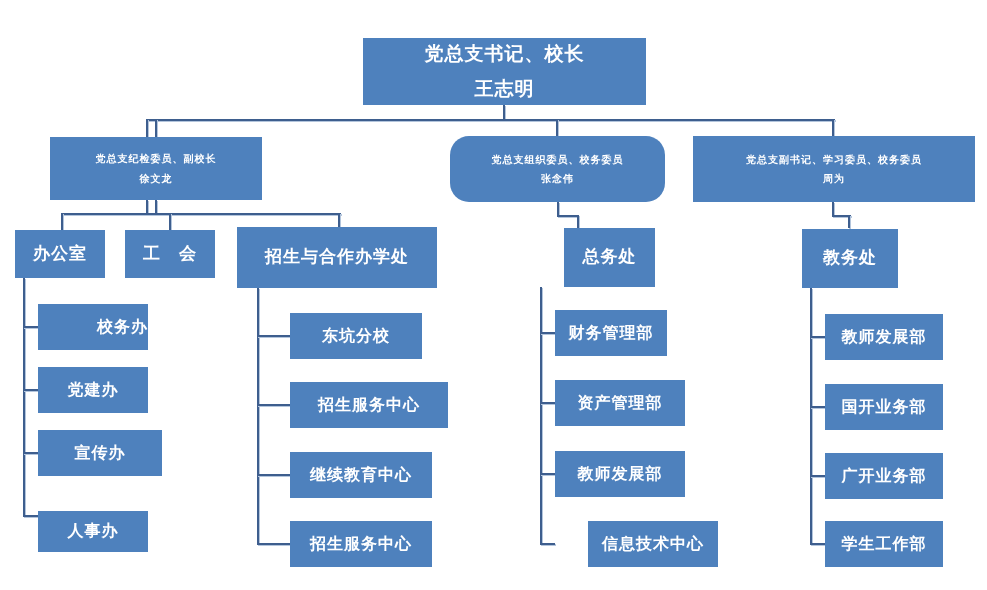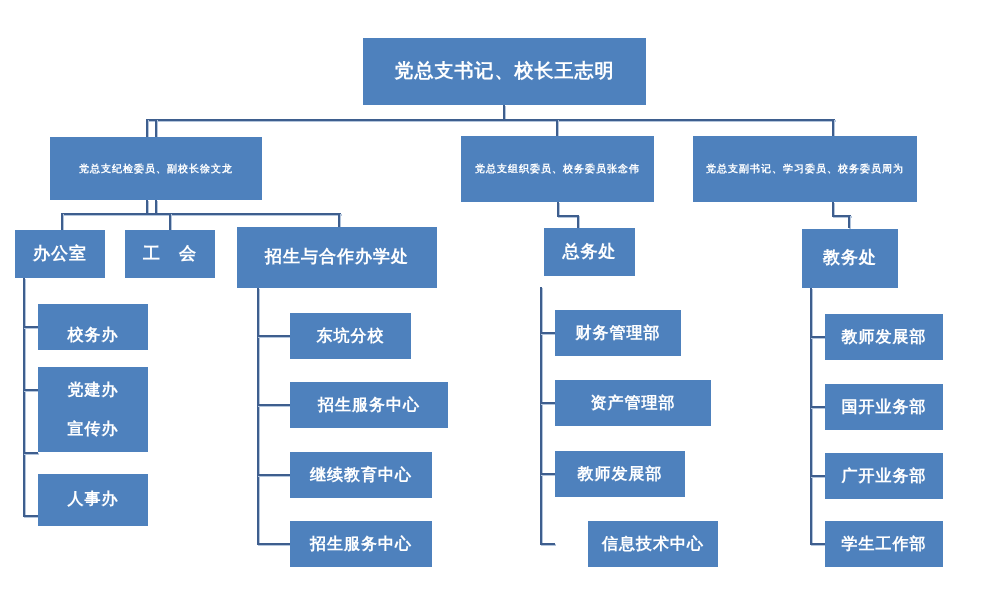--- a/index.html
+++ b/index.html
@@ -13,21 +13,21 @@
     width: 987px;
     height: 590px;
     background: #ffffff;
     overflow: hidden;
   }
   .box {
     position: absolute;
     background: #4E81BD;
     color: #ffffff;
     display: flex;
-    flex-direction: row;
+    flex-direction: column;
     align-items: center;
     justify-content: center;
     text-align: center;
     font-weight: bold;
     letter-spacing: 1px;
     line-height: 1.9;
     box-sizing: border-box;
   }
   .box.root  { font-size: 19px; line-height: 1.8; }
   .box.lvl2  { font-size: 10px; line-height: 1.95; }
@@ -94,75 +94,75 @@
 
   <div class="box root" style="left:363px; top:38px; width:283px; height:67px;">
     <span>党总支书记、校长</span>
     <span>王志明</span>
   </div>
 
   <div class="box lvl2" style="left:50px; top:137px; width:212px; height:63px;">
     <span>党总支纪检委员、副校长</span>
     <span>徐文龙</span>
   </div>
-  <div class="box lvl2" style="left:461px; top:136px; width:193px; height:66px;">
+  <div class="box lvl2" style="left:450px; top:136px; width:215px; height:66px;border-radius:19px;">
     <span>党总支组织委员、校务委员</span>
     <span>张念伟</span>
   </div>
-  <div class="box lvl2" style="left:693px; top:136px; width:224px; height:66px;">
+  <div class="box lvl2" style="left:693px; top:136px; width:282px; height:66px;">
     <span>党总支副书记、学习委员、校务委员</span>
     <span>周为</span>
   </div>
 
   <div class="box dept" style="left:15px; top:230px; width:90px; height:48px;">
     <span>办公室</span>
   </div>
   <div class="box dept" style="left:125px; top:230px; width:90px; height:48px;">
     <span>工　会</span>
   </div>
   <div class="box dept" style="left:237px; top:227px; width:200px; height:61px;">
     <span>招生与合作办学处</span>
   </div>
-  <div class="box dept" style="left:544px; top:228px; width:91px; height:48px;">
+  <div class="box dept" style="left:564px; top:228px; width:91px; height:59px;">
     <span>总务处</span>
   </div>
   <div class="box dept" style="left:802px; top:229px; width:96px; height:59px;">
     <span>教务处</span>
   </div>
 
   <div class="box leaf" style="left:38px; top:304px; width:110px; height:46px;align-items:flex-end;">
     <span>校务办</span>
   </div>
   <div class="box leaf" style="left:38px; top:367px; width:110px; height:46px;">
     <span>党建办</span>
   </div>
-  <div class="box leaf" style="left:38px; top:406px; width:110px; height:46px;">
+  <div class="box leaf" style="left:38px; top:430px; width:124px; height:46px;">
     <span>宣传办</span>
   </div>
-  <div class="box leaf" style="left:38px; top:474px; width:110px; height:52px;font-family:Liberation Mono, monospace;">
+  <div class="box leaf" style="left:38px; top:511px; width:110px; height:41px;">
     <span>人事办</span>
   </div>
 
-  <div class="box leaf" style="left:290px; top:313px; width:121px; height:46px;">
+  <div class="box leaf" style="left:290px; top:313px; width:132px; height:46px;">
     <span>东坑分校</span>
   </div>
   <div class="box leaf" style="left:290px; top:382px; width:158px; height:46px;">
     <span>招生服务中心</span>
   </div>
   <div class="box leaf" style="left:290px; top:452px; width:142px; height:46px;">
     <span>继续教育中心</span>
   </div>
   <div class="box leaf" style="left:290px; top:521px; width:142px; height:46px;">
     <span>招生服务中心</span>
   </div>
 
-  <div class="box leaf" style="left:555px; top:310px; width:126px; height:46px;">
+  <div class="box leaf" style="left:555px; top:310px; width:112px; height:46px;">
     <span>财务管理部</span>
   </div>
-  <div class="box leaf" style="left:555px; top:380px; width:156px; height:46px;">
+  <div class="box leaf" style="left:555px; top:380px; width:130px; height:46px;">
     <span>资产管理部</span>
   </div>
   <div class="box leaf" style="left:555px; top:451px; width:130px; height:46px;">
     <span>教师发展部</span>
   </div>
   <div class="box leaf" style="left:555px; top:521px; width:130px; height:46px;margin-left:33px;">
     <span>信息技术中心</span>
   </div>
 
   <div class="box leaf" style="left:825px; top:314px; width:118px; height:46px;">

